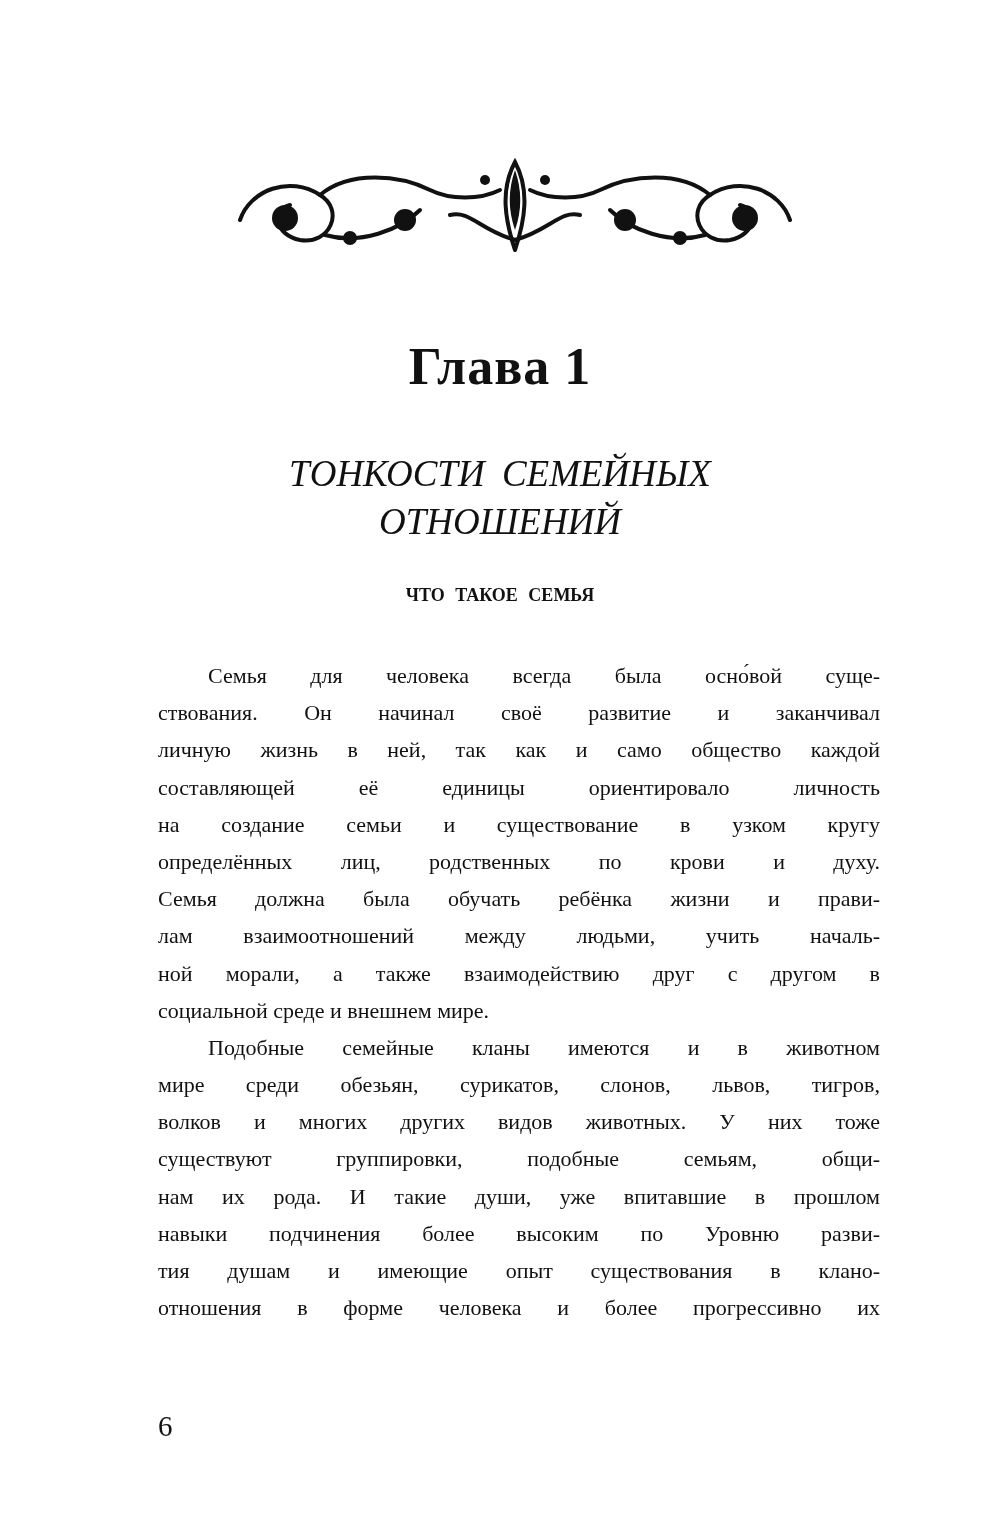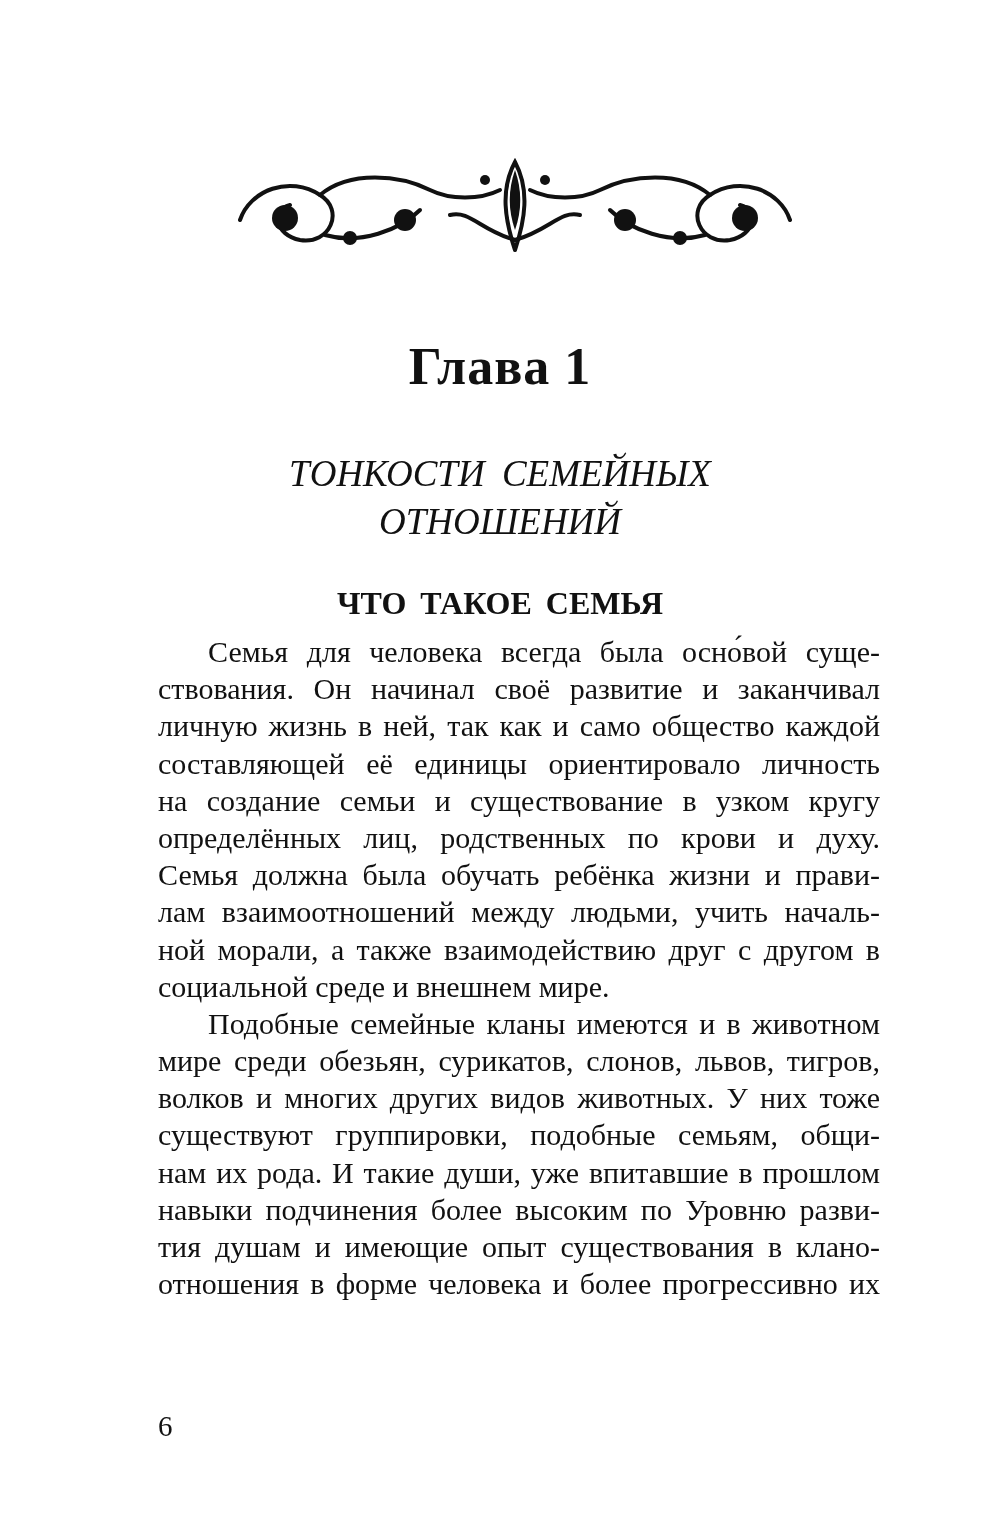--- a/index.html
+++ b/index.html
@@ -14,25 +14,25 @@
     position: absolute; left: 0; right: 0; top: 322px; text-align: center;
     font-size: 52px; font-weight: bold; letter-spacing: 1px; margin: 15px;
   }
   .section-title {
     position: absolute; left: 0; right: 0; top: 450px; text-align: center;
     font-size: 37px; font-weight: normal; font-style: italic; line-height: 48px;
     margin: 0; word-spacing: 8px;
   }
   .subsection-title {
     position: absolute; left: 0; right: 0; top: 585px; text-align: center;
-    font-size: 32px; font-weight: bold; margin: 0; word-spacing: 6px;
+    font-size: 18px; font-weight: bold; margin: 0; word-spacing: 6px;
   }
   .body-text {
-    position: absolute; left: 158px; width: 722px; top: 633px;
-    font-size: 30px; line-height: 37.2px;
+    position: absolute; left: 158px; width: 722px; top: 657px;
+    font-size: 22px; line-height: 37.2px;
   }
   .line {
     display: block; white-space: nowrap; text-align: justify;
     text-align-last: justify; height: 37.2px;
   }
   .line.last { text-align-last: left; }
   .line.indent { padding-left: 50px; }
   .page-number {
     position: absolute; left: 158px; top: 1410px; font-size: 29px;
   }

